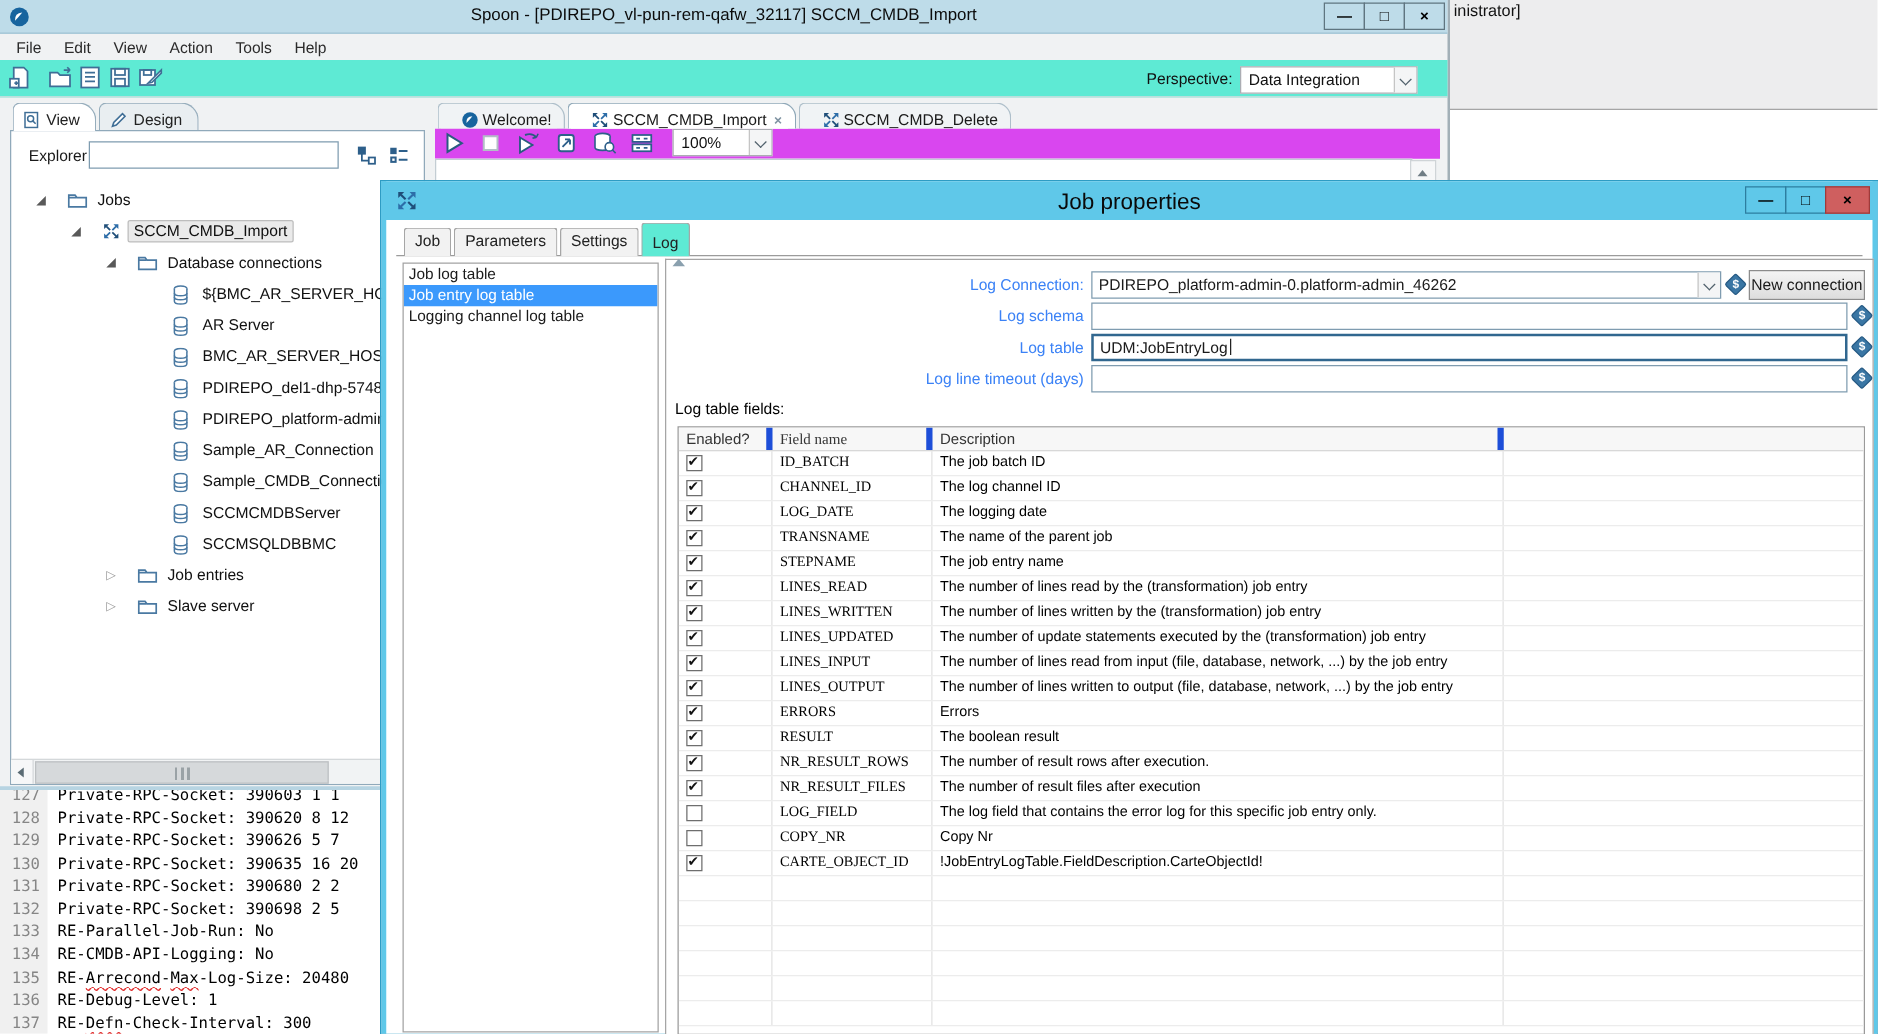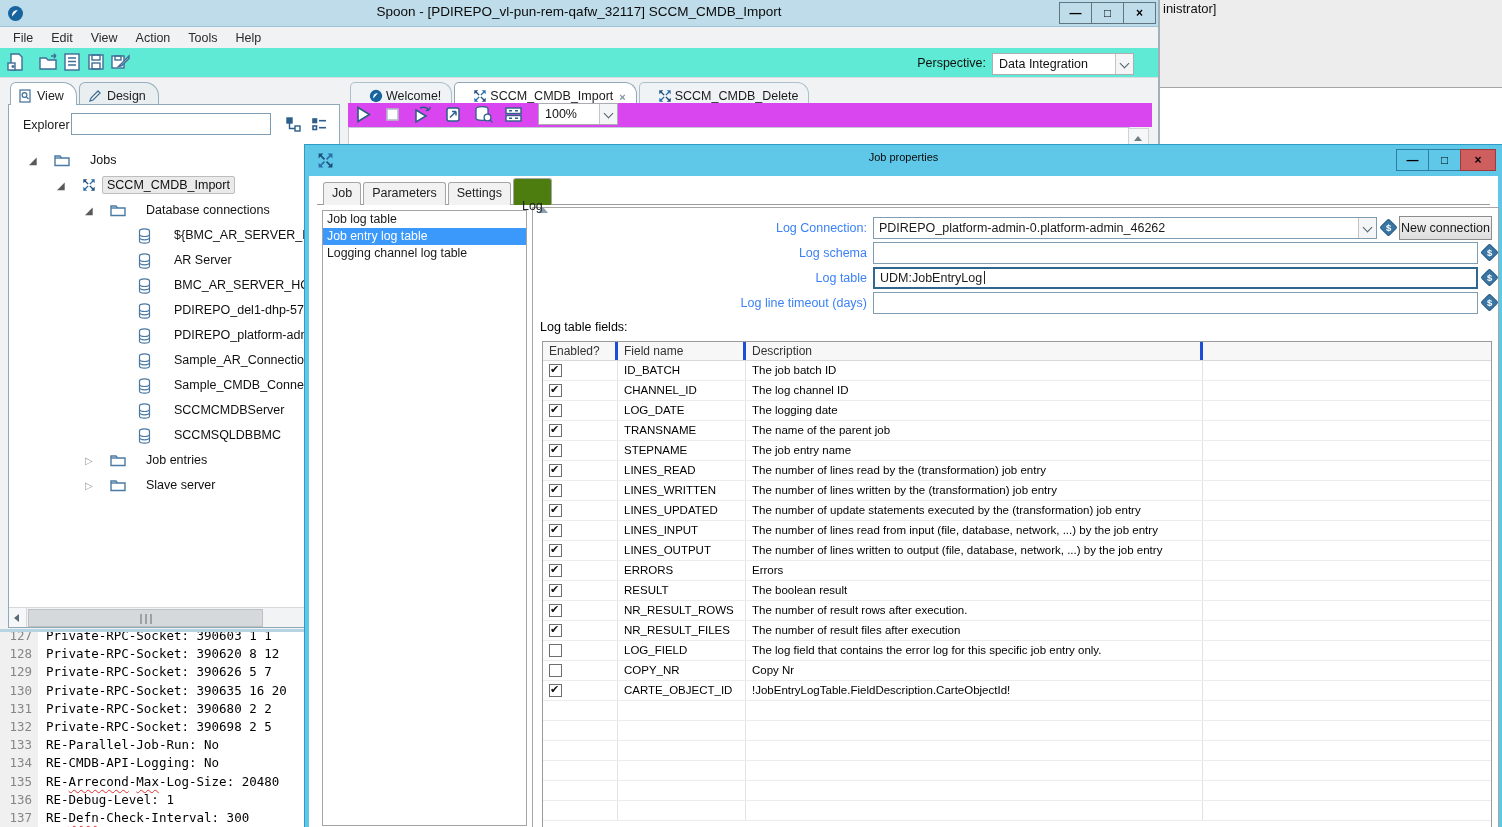--- a/index.html
+++ b/index.html
@@ -49,21 +49,21 @@
   #explorer-row { position:absolute; left:0; top:8px; right:0; height:26px; }
   #explorer-label { position:absolute; left:14px; top:5px; font-size:12.5px; }
   #explorer-input { position:absolute; left:62px; top:0; width:200px; height:22px; background:#fff; border:1px solid #7f9cb0; }
   #exp-icon-1 { position:absolute; left:276px; top:3px; }
   #exp-icon-2 { position:absolute; left:302px; top:3px; }
   #tree { position:absolute; left:0; top:44px; right:2px; bottom:22px; overflow:hidden; }
   .tree-row { position:relative; height:25px; }
   .exp { position:absolute; top:6px; font-size:10px; color:#595959; }
   .exp.closed { color:#9a9a9a; }
   .t-icon { position:absolute; top:4px; }
-  .t-label { position:absolute; top:4px; font-size:12.5px; white-space:nowrap; color:#101010;margin-left:12px; }
+  .t-label { position:absolute; top:4px; font-size:12.5px; white-space:nowrap; color:#101010; }
   .t-sel { background:#eaeaea; border:1px solid #bdbdbd; border-radius:2px; padding:1px 4px; margin:-2px -4px; }
   
   #hscroll { position:absolute; left:0; right:0; bottom:0; height:20px; background:#f1f3f4; border-top:1px solid #d4d8da; }
   .scr-btn { position:absolute; width:18px; height:19px; background:#f6f7f8; border-right:1px solid #d4d8da; }
   .tri-left { position:absolute; left:5px; top:6px; width:0; height:0; border-top:4px solid transparent; border-bottom:4px solid transparent; border-right:5px solid #5a6b74; }
   #hthumb { position:absolute; left:19px; top:1px; width:235px; height:18px; background:#d6d9db; border:1px solid #bcc0c2; }
   #hthumb .grip { position:absolute; left:50%; top:4px; width:13px; height:10px; margin-left:-6px;
     background:repeating-linear-gradient(90deg,#9aa2a6 0 2px,transparent 2px 5px); }
 
   
@@ -76,27 +76,27 @@
   .cticon { position:absolute; top:2px; width:20px; height:20px; }
   #zoom-combo { position:absolute; left:190px; top:0; width:80px; height:22px; background:#fff; border:1px solid #abadb3; }
   #canvas { position:absolute; left:348px; top:127px; width:782px; height:501px; background:#fff; border:1px solid #c3cdd3; }
   #vscroll-btn { position:absolute; left:1128px; top:128px; width:21px; height:20px; background:#f6f7f8; border:1px solid #cfd4d7; }
   .tri-up { position:absolute; left:5px; top:7px; width:0; height:0; border-left:4px solid transparent; border-right:4px solid transparent; border-bottom:5px solid #707d85; }
 
   
   #dialog { position:absolute; left:305px; top:145px; width:1197px; height:682px; background:#fff;
     border-left:4px solid #5fc8e9; border-right:4px solid #5fc8e9; outline:1px solid #2e9cc4; }
   #d-titlebar { position:absolute; left:-4px; right:-4px; top:0; height:31px; background:#5fc8e9; }
-  #d-title { position:absolute; left:0; right:0; top:6px; text-align:center; font-size:11px; color:#0a0a0a; }
+  #d-title { position:absolute; left:0; right:0; top:6px; text-align:center; font-size:18px; color:#0a0a0a; }
   #d-titlebar .winbtn { border-color:#2d7ea0; }
   #d-titlebar .winbtn.close { background:#cf5f5f; border-color:#9f3a3a; width:36px; }
   #d-tabs { position:absolute; left:14px; top:33px; display:flex; z-index:3; }
   .dtab { height:23px; margin-top:4px; padding:3px 8px 0 8px; font-size:12.5px; background:#f2f2f2;
     border:1px solid #a6a6a6; border-bottom:none; border-radius:3px 3px 0 0; margin-right:2px; color:#222; }
-  .dtab.active { height:27px; margin-top:0; padding-top:20px; background:#4d7c0f; }
+  .dtab.active { height:27px; margin-top:0; padding-top:8px; background:#5eead4; }
   #d-tabline { position:absolute; left:8px; right:8px; top:59px; height:1px; background:#9b9b9b; }
   #d-list { position:absolute; left:13px; top:65px; width:205px; height:616px; background:#fff; border:1px solid #a3a3a3; overflow:hidden; }
   .d-list-item { height:17px; padding:1px 4px; font-size:12.3px; white-space:nowrap; }
   .d-list-item.sel { background:#3b99fc; color:#fff; }
   #d-content { position:absolute; left:223px; top:62px; width:967px; height:621px; background:#fff;
     border:1px solid #a5a5a5; border-bottom:none; }
   #sash-up { position:absolute; left:5px; top:-1px; width:0; height:0; border-left:5px solid transparent; border-right:5px solid transparent; border-bottom:6px solid #8aa0ae; }
   .frow { position:absolute; left:0; height:22px; }
   .flabel { position:absolute; left:0; top:4px; width:334px; text-align:right; font-size:12.5px; color:#3b82f6; white-space:nowrap; }
   .finput { position:absolute; left:340px; top:0; height:22px; background:#fff; border:1px solid #7f9cb0; font-size:12.5px; }
@@ -105,23 +105,23 @@
   .caret { display:inline-block; width:1px; height:13px; background:#222; vertical-align:-2px; margin-left:2px; }
   .dia { position:absolute; top:4px; width:13px; height:13px; background:#3a76a4; border:1px solid #265a84; border-radius:2px; transform:rotate(45deg); }
   .dia span { position:absolute; left:3px; top:0px; transform:rotate(-45deg); color:#fff; font-size:9.5px; font-weight:bold; }
   #new-conn-btn { position:absolute; left:866px; top:-1px; width:93px; height:24px; background:linear-gradient(#f4f4f4,#dddddd);
     border:1px solid #8c8c8c; font-size:12.5px; text-align:center; padding-top:4px; }
   #fields-caption { position:absolute; left:7px; top:112px; font-size:12.5px; color:#000; }
   #ftable { position:absolute; left:9px; top:133px; width:950px; bottom:0; border:1px solid #9a9a9a; background:#fff; overflow:hidden; }
   .th-row { position:relative; height:19px; background:#f7f7f7; border-bottom:1px solid #d8d8d8; }
   .f-row { position:relative; height:20px; border-bottom:1px solid #ececec; }
   .c1 { position:absolute; left:0; width:75px; top:0; bottom:0; border-right:1px solid #e2e2e2; }
-  .c2 { position:absolute; left:75px; width:128px; top:0; bottom:0; border-right:1px solid #e2e2e2; }
+  .c2 { position:absolute; left:75px; width:128px; top:0; bottom:0; border-right:1px solid #e2e2e2;font-family:Liberation Serif, serif; }
   .c3 { position:absolute; left:203px; width:457px; top:0; bottom:0; border-right:1px solid #e2e2e2; }
-  .th-row .c1,.th-row .c2,.th-row .c3 { border-right:3px solid #1d4ed8; }
+  .th-row .c1,.th-row .c2,.th-row .c3 { border-right:5px solid #1d4ed8; }
   .hcell { padding:2px 6px; font-size:12px; color:#333; }
   .cell { padding:3px 6px 0 6px; font-size:11.5px; color:#000; white-space:nowrap; overflow:hidden; }
   .cb { position:absolute; left:6px; top:3px; width:13px; height:13px; border:1px solid #6e6e6e; background:#fff; }
   .cb.on::after { content:"✔"; position:absolute; left:0px; top:-2px; font-size:11px; color:#111; }
 
   svg { display:block; }
 </style>
 </head>
 <body>
 

